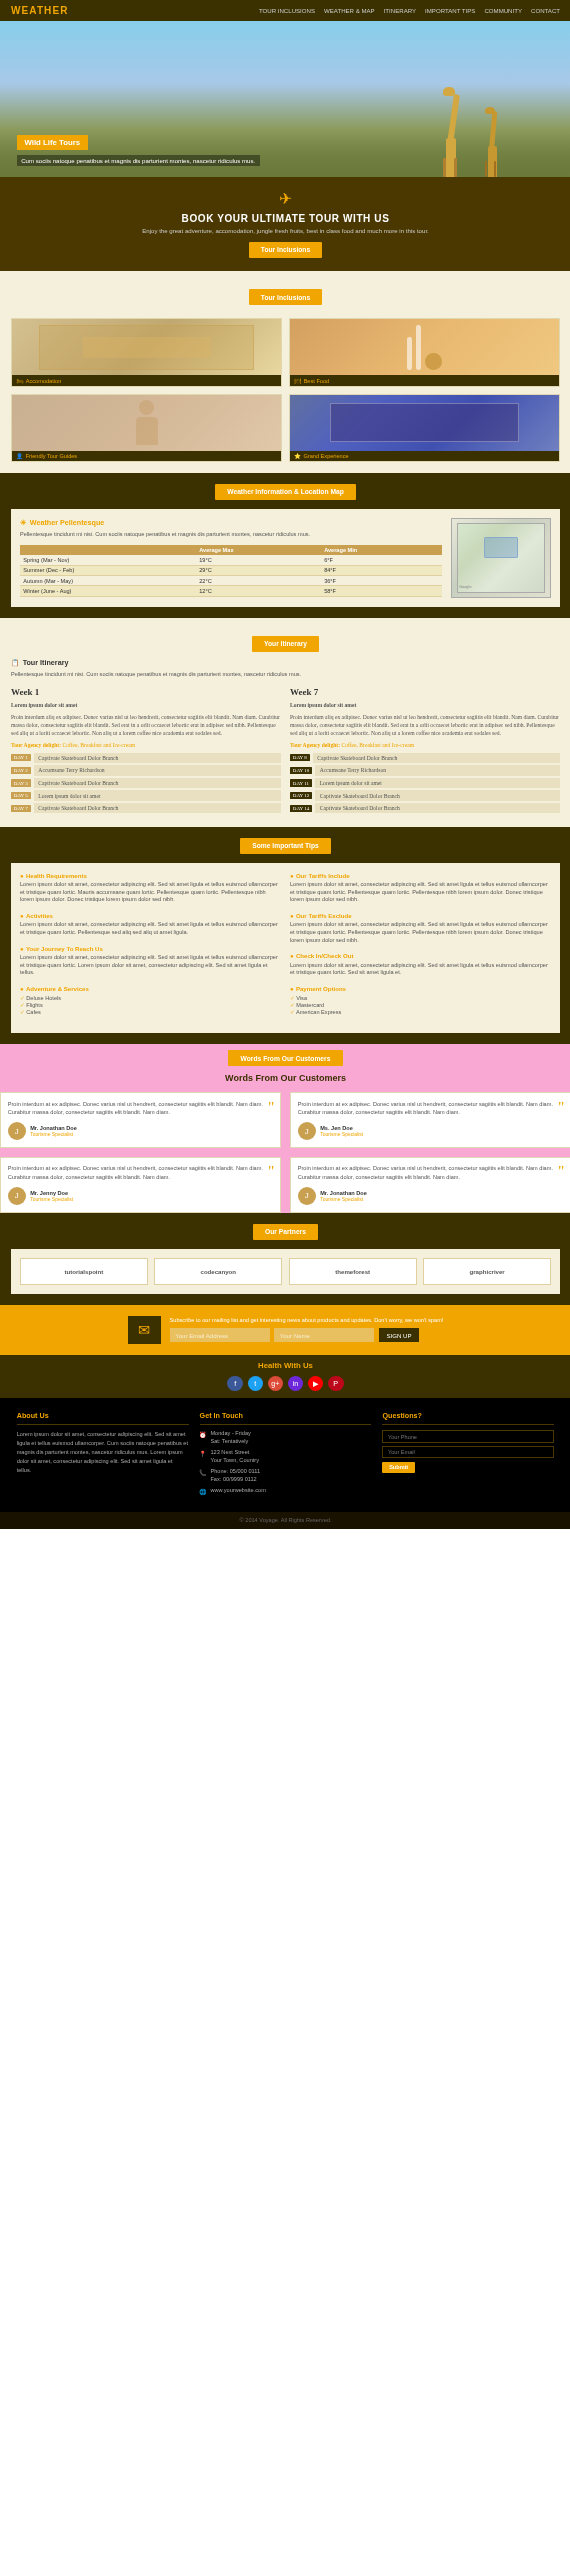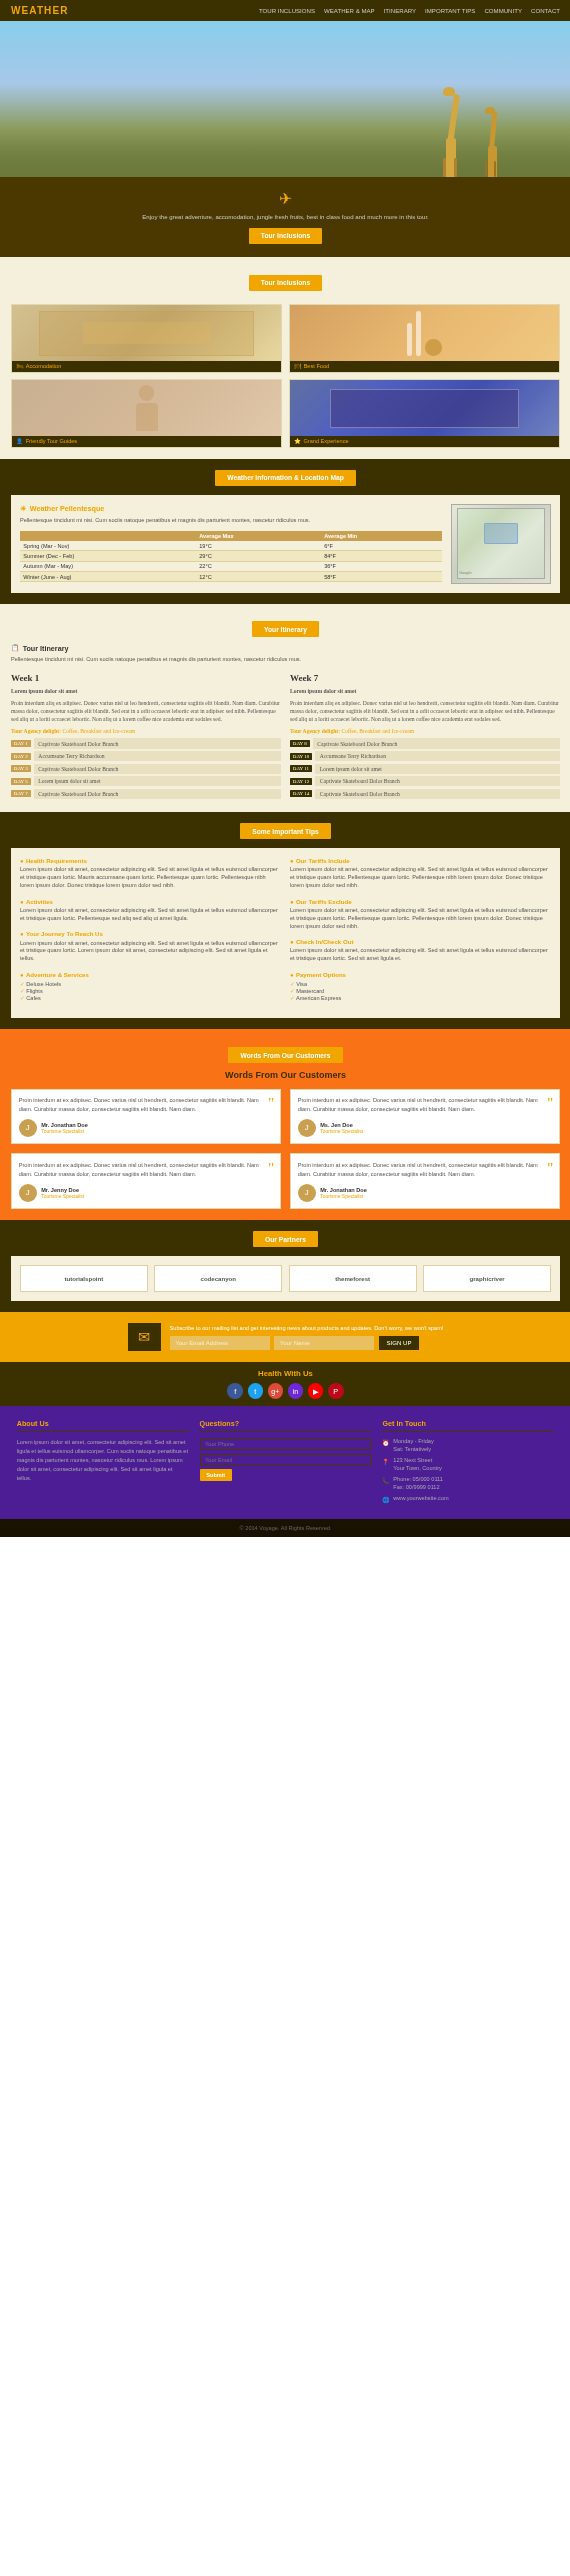--- a/index.html
+++ b/index.html
@@ -70,21 +70,21 @@
     .tips-inner { background: #f5f0dc; padding: 9px; }
     .tips-grid { display: grid; grid-template-columns: 1fr 1fr; gap: 9px; }
     .tip-item { margin-bottom: 7.8px; }
     .tip-title { color: #f0a500; font-size: 6.1px; font-weight: bold; margin-bottom: 2.2px; display: flex; align-items: center; gap: 2.2px; }
     .tip-text { font-size: 5.6px; color: #555; line-height: 1.4; }
     .tip-list { list-style: none; padding: 0; margin-top: 2.2px; }
     .tip-list li { font-size: 5.6px; color: #555; padding: 0.6px 0; }
     .tip-list li::before { content: "✓ "; color: #f0a500; }
 
     
-    .testimonials-section { background: #f97316; padding: 11px; }
+    .testimonials-section { background: #f9a8d4; }
     .testimonials-title { text-align: center; font-size: 9px; font-weight: bold; color: #3a3000; margin-bottom: 9px; }
     .testimonials-grid { display: grid; grid-template-columns: 1fr 1fr; gap: 9px; }
     .testimonial-card { background: #fff; padding: 6.7px; border: 0.6px solid #e0d8b0; position: relative; }
     .quote-mark { position: absolute; top: 4.5px; right: 5.6px; font-size: 15.6px; color: #f0a500; font-family: Georgia, serif; }
     .testimonial-text { font-size: 5.6px; color: #555; line-height: 1.5; margin-bottom: 5.6px; }
     .testimonial-author { display: flex; align-items: center; gap: 4.5px; }
     .author-avatar { width: 18px; height: 18px; border-radius: 50%; background: #c8a050; overflow: hidden; display: flex; align-items: center; justify-content: center; color: #fff; font-size: 7.8px; }
     .author-info { }
     .author-name { font-size: 5.6px; font-weight: bold; color: #333; }
     .author-role { font-size: 5px; color: #f0a500; }
@@ -112,21 +112,21 @@
     .social-icons { display: flex; justify-content: center; gap: 4.5px; }
     .social-icon { width: 15.6px; height: 15.6px; border-radius: 50%; display: flex; align-items: center; justify-content: center; font-size: 7.2px; color: #fff; cursor: pointer; }
     .si-fb { background: #3b5998; }
     .si-tw { background: #1da1f2; }
     .si-gp { background: #dd4b39; }
     .si-li { background: #6d28d9; }
     .si-yt { background: #ff0000; }
     .si-pi { background: #bd081c; }
 
     
-    .footer { background: #4c1d95; padding: 13.4px 16.7px; display: grid; grid-template-columns: 1fr 1fr 1fr; gap: 11px; }
+    .footer { background: #000000; padding: 13.4px 16.7px; display: grid; grid-template-columns: 1fr 1fr 1fr; gap: 11px; }
     .footer-col-title { color: #f0a500; font-size: 7.2px; font-weight: bold; margin-bottom: 5.6px; border-bottom: 0.6px solid #4a3800; padding-bottom: 3.3px; }
     .footer-text { color: #aaa; font-size: 5.6px; line-height: 1.6; }
     .footer-contact-item { display: flex; align-items: flex-start; gap: 3.3px; margin-bottom: 3.3px; }
     .footer-contact-icon { color: #f0a500; font-size: 6.1px; margin-top: 0.6px; }
     .footer-contact-text { color: #aaa; font-size: 5.6px; line-height: 1.4; }
     .footer-questions-input { background: transparent; border: 0.6px solid #4a3800; color: #aaa; padding: 2.2px 4.5px; font-size: 5.6px; width: 100%; margin-bottom: 3.3px; }
     .footer-bottom { background: #1a1200; text-align: center; padding: 5.6px; color: #666; font-size: 5.6px; }
 
     .center-btn { text-align: center; padding: 6.7px 0; }
   </style>
@@ -158,24 +158,29 @@
       <div style="position:absolute;bottom:0;left:16.7px;width:2.8px;height:19.5px;background:#b08030;border-radius:1.1px;"></div>
     </div>
     <div style="position:relative;width:22px;height:84px;">
       <div style="position:absolute;bottom:0;left:5.6px;width:9px;height:31px;background:#c89830;border-radius:2.2px 2.2px 0 0;"></div>
       <div style="position:absolute;bottom:27px;left:6.7px;width:5px;height:39px;background:#c89830;border-radius:2.2px;transform:rotate(5deg);transform-origin:bottom;"></div>
       <div style="position:absolute;bottom:63px;left:3.3px;width:10px;height:7.2px;background:#c89830;border-radius:50% 50% 30% 30%;"></div>
       <div style="position:absolute;bottom:0;left:3.3px;width:2.2px;height:15.6px;background:#a07020;border-radius:1.1px;"></div>
       <div style="position:absolute;bottom:0;left:12.3px;width:2.2px;height:15.6px;background:#a07020;border-radius:1.1px;"></div>
     </div>
   </div>
+  <div class="hero-overlay">
+    <div class="hero-badge">Wild Life Tours</div>
+    <div class="hero-subtitle">Cum sociis natoque penatibus et magnis dis parturient montes, nascetur ridiculus mus.</div>
+  </div>
 </section>
 
 <section class="book-section">
   <div class="plane-icon">✈</div>
+  <div class="book-title">BOOK YOUR ULTIMATE TOUR WITH US</div>
   <div class="book-subtitle">Enjoy the great adventure, accomodation, jungle fresh fruits, best in class food and much more in this tour.</div>
   <button class="btn-orange">Tour Inclusions</button>
 </section>
 
 <section class="inclusions-section">
   <div class="center-btn">
     <button class="btn-orange">Tour Inclusions</button>
   </div>
   <div class="inclusions-grid">
     <div class="inclusion-card">
@@ -517,43 +522,43 @@
     <div class="social-icon si-pi">P</div>
   </div>
 </section>
 
 <footer class="footer">
   <div class="footer-col">
     <div class="footer-col-title">About Us</div>
     <p class="footer-text">Lorem ipsum dolor sit amet, consectetur adipiscing elit. Sed sit amet ligula et tellus euismod ullamcorper. Cum sociis natoque penatibus et magnis dis parturient montes, nascetur ridiculus mus. Lorem ipsum dolor sit amet, consectetur adipiscing elit. Sed sit amet ligula et tellus.</p>
   </div>
   <div class="footer-col">
-    <div class="footer-col-title">Questions?</div>
-    <input class="footer-questions-input" type="text" placeholder="Your Phone" style="">
-    <input class="footer-questions-input" type="email" placeholder="Your Email" style="">
-    <button class="btn-orange" style="font-size:5.6px;padding:2.8px 6.7px;">Submit</button>
-  </div>
-  <div class="footer-col">
     <div class="footer-col-title">Get In Touch</div>
     <div id="footer-contact-items">
         <div class="footer-contact-item">
     <span class="footer-contact-icon">⏰</span>
     <span class="footer-contact-text">Monday - Friday<br>Sat: Tentatively</span>
   </div>
         <div class="footer-contact-item">
     <span class="footer-contact-icon">📍</span>
     <span class="footer-contact-text">123 Next Street<br>Your Town, Country</span>
   </div>
         <div class="footer-contact-item">
     <span class="footer-contact-icon">📞</span>
     <span class="footer-contact-text">Phone: 05/000 0111<br>Fax: 00/9999 0112</span>
   </div>
         <div class="footer-contact-item">
     <span class="footer-contact-icon">🌐</span>
     <span class="footer-contact-text">www.yourwebsite.com</span>
   </div>
       </div>
   </div>
+  <div class="footer-col">
+    <div class="footer-col-title">Questions?</div>
+    <input class="footer-questions-input" type="text" placeholder="Your Phone" style="">
+    <input class="footer-questions-input" type="email" placeholder="Your Email" style="">
+    <button class="btn-orange" style="font-size:5.6px;padding:2.8px 6.7px;">Submit</button>
+  </div>
 </footer>
 <div class="footer-bottom">
   <span>© 2014 Voyage. All Rights Reserved.</span>
 </div>
 
 
 </body></html>

